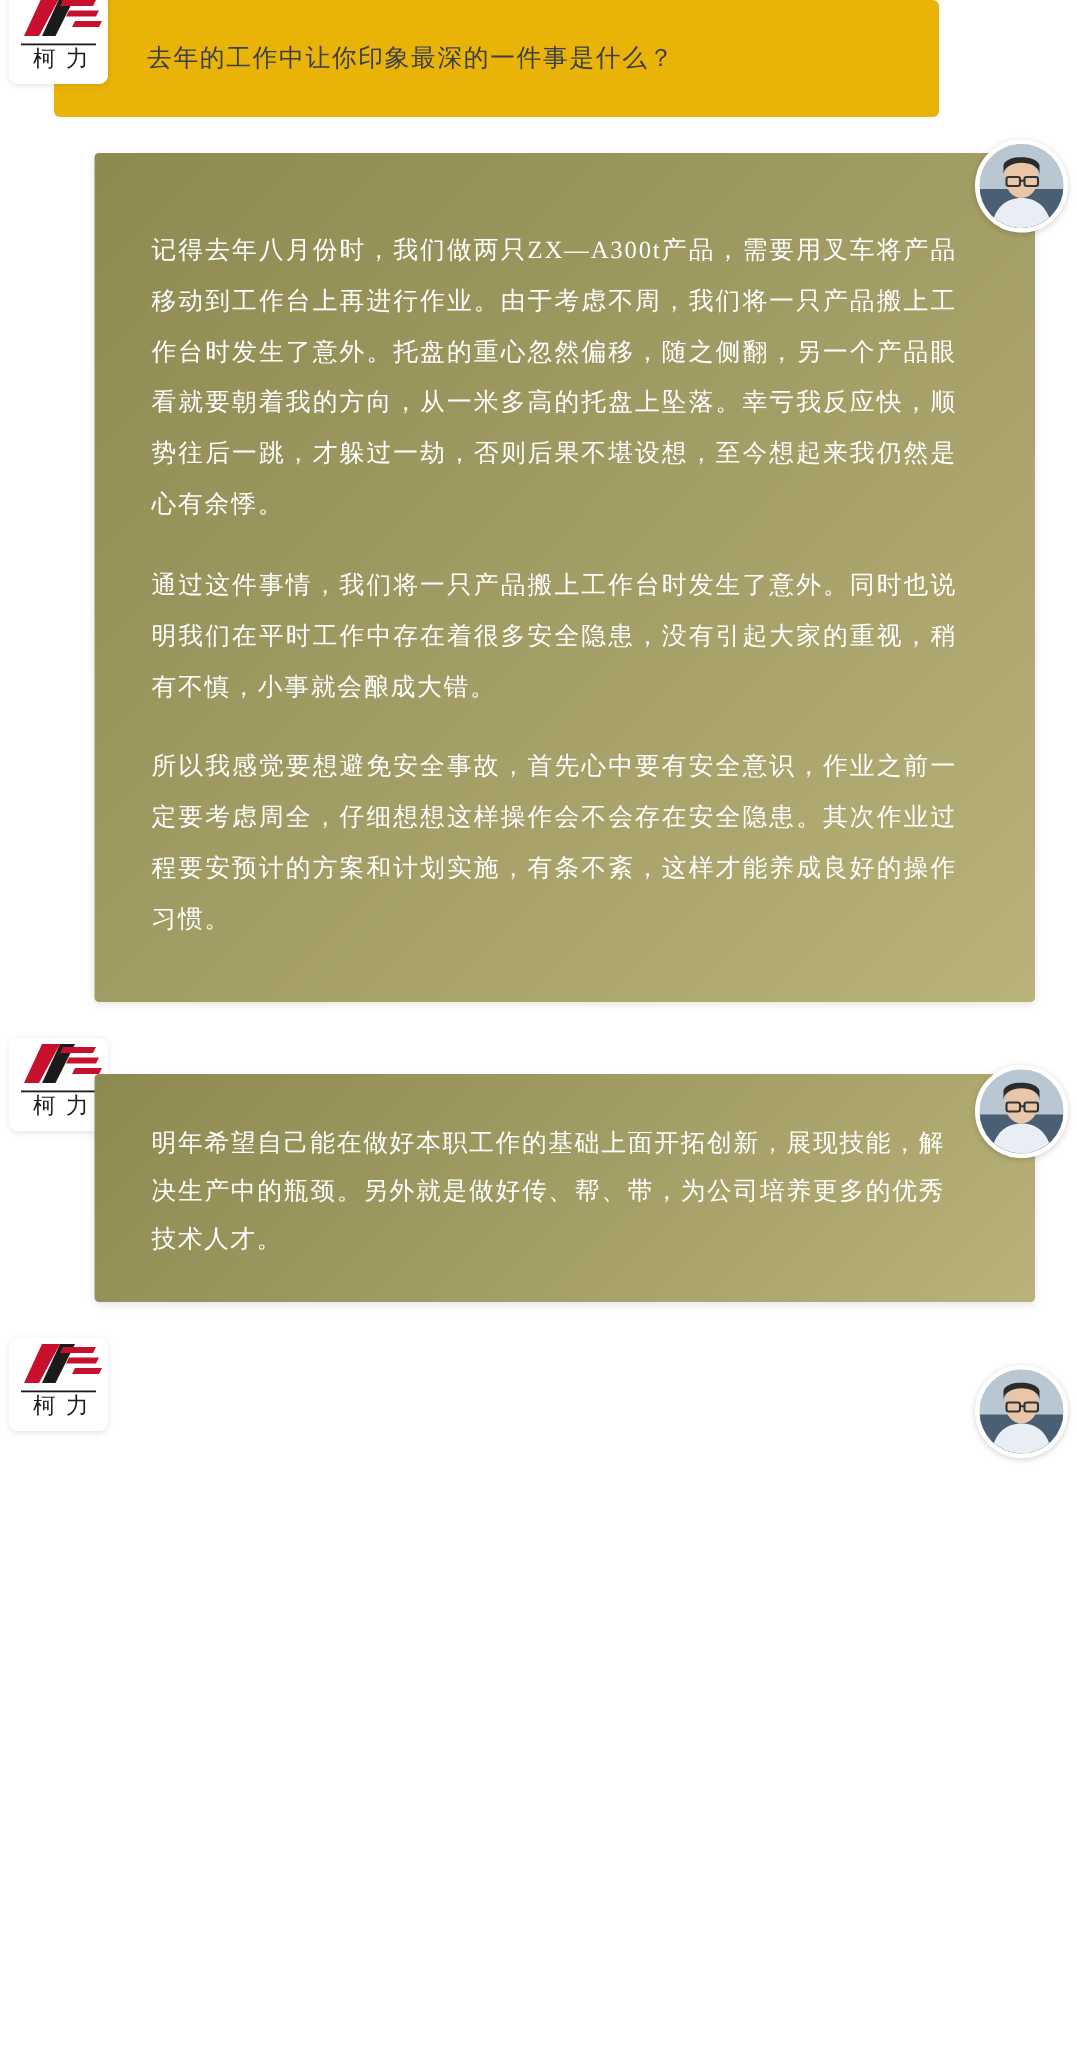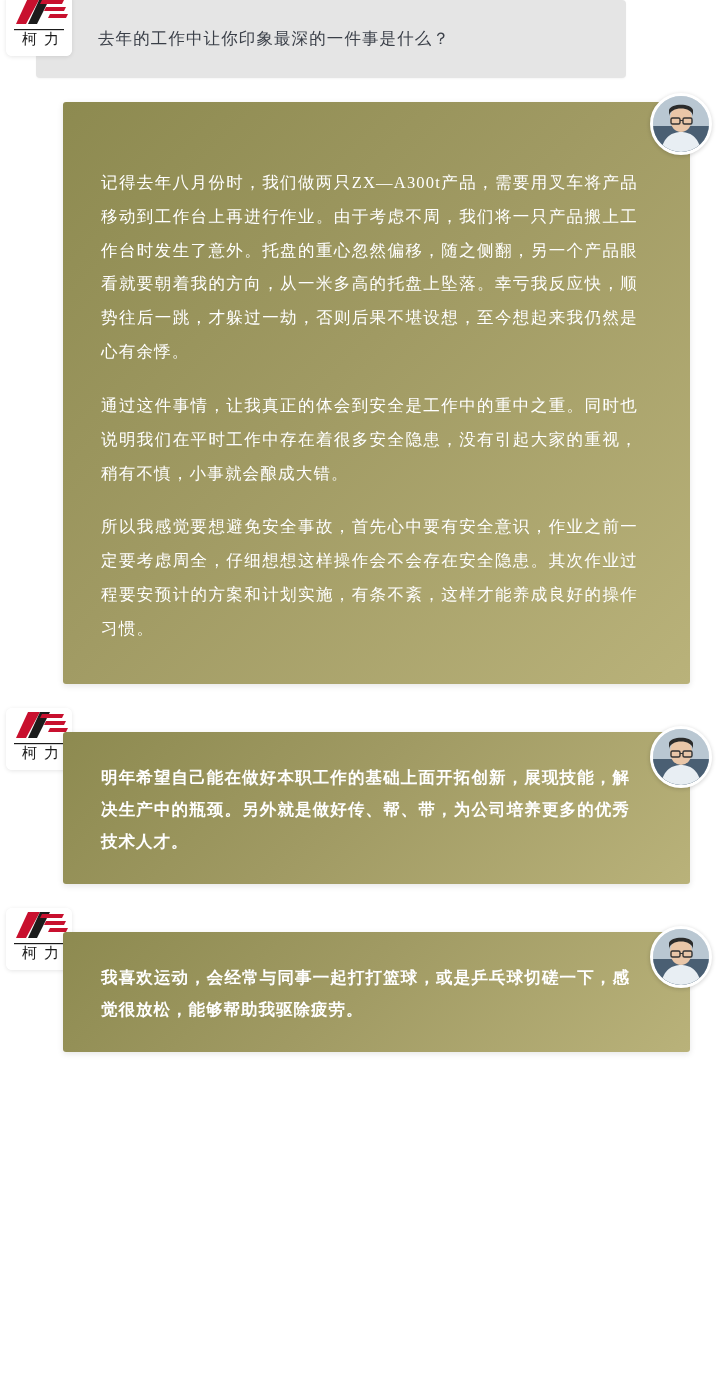--- a/index.html
+++ b/index.html
@@ -24,21 +24,21 @@
   }
 
   
   .q-block {
     position: relative;
     margin: 0 0 0 0;
   }
   .q-bubble {
     margin-left: 36px;
     margin-right: 92px;
-    background: #e5e5e5;
+    background: #eab308;
     border-radius: 4px;
     padding: 22px 26px 22px 62px;
     min-height: 78px;
     display: flex;
     align-items: center;
     box-shadow: 0 1px 2px rgba(0,0,0,0.04);
     text-align: right;
   }
   .q-text {
     font-size: 16.5px;
@@ -64,40 +64,39 @@
   
   .a-block {
     position: relative;
     margin: 0;
   }
   .a-bubble {
     margin-left: 63px;
     margin-right: 28px;
     background: linear-gradient(135deg, #8d8a50 0%, #a09a63 45%, #b9b27a 100%);
     border-radius: 3px;
-    padding: 64px 52px 38px 38px;
+    padding: 48px 52px 38px 38px;
     box-shadow: 0 2px 6px rgba(0,0,0,0.10);
   }
   .a-bubble.compact {
     padding: 30px 60px 26px 38px;
   }
   .a-text {
     font-size: 16.5px;
     color: #ffffff;
     letter-spacing: 1.2px;
     line-height: 2.05;
     text-align: justify;
     margin: 0 0 20px 0;
   }
   .a-text:last-child { margin-bottom: 0; }
   .a-bubble.compact .a-text {
     line-height: 1.95;
     letter-spacing: 1.0px;
     margin-bottom: 0;
-    font-weight: bold;
   }
 
   
   .avatar {
     position: absolute;
     right: 6px;
     width: 62px;
     height: 62px;
     border-radius: 50%;
     overflow: hidden;
@@ -135,21 +134,21 @@
         <rect x="8" y="35" width="50" height="1.2" fill="#1b1b1b"></rect>
       </svg>
     </div>
   </div>
 
   <div class="sp-24"></div>
 
   <div class="a-block">
     <div class="a-bubble">
       <p class="a-text">记得去年八月份时，我们做两只ZX—A300t产品，需要用叉车将产品移动到工作台上再进行作业。由于考虑不周，我们将一只产品搬上工作台时发生了意外。托盘的重心忽然偏移，随之侧翻，另一个产品眼看就要朝着我的方向，从一米多高的托盘上坠落。幸亏我反应快，顺势往后一跳，才躲过一劫，否则后果不堪设想，至今想起来我仍然是心有余悸。</p>
-      <p class="a-text">通过这件事情，让我真正的体会到安全是工作中的重中之重。同时也说明我们在平时工作中存在着很多安全隐患，没有引起大家的重视，稍有不慎，小事就会酿成大错。</p>
+      <p class="a-text">通过这件事情，我们将一只产品搬上工作台时发生了意外。同时也说明我们在平时工作中存在着很多安全隐患，没有引起大家的重视，稍有不慎，小事就会酿成大错。</p>
       <p class="a-text">所以我感觉要想避免安全事故，首先心中要有安全意识，作业之前一定要考虑周全，仔细想想这样操作会不会存在安全隐患。其次作业过程要安预计的方案和计划实施，有条不紊，这样才能养成良好的操作习惯。</p>
     </div>
     <div class="avatar" style="top:-9px;">
       <svg width="56" height="56" viewBox="0 0 56 56" xmlns="http://www.w3.org/2000/svg">
         <rect width="56" height="56" fill="#b9c7d2"></rect>
         <rect y="30" width="56" height="26" fill="#4a5f73"></rect>
         <path d="M8 56 C10 40 20 36 28 36 C36 36 46 40 48 56 Z" fill="#e8eef3"></path>
         <ellipse cx="28" cy="23" rx="11" ry="13" fill="#e9c6a8"></ellipse>
         <path d="M16 20 C17 10 39 10 40 20 L40 14 C38 7 18 7 16 14 Z" fill="#2b2b2b"></path>
         <rect x="18" y="22" width="9" height="6" rx="1.5" fill="none" stroke="#333" stroke-width="1.4"></rect>
@@ -215,23 +214,20 @@
         <text x="16" y="50" font-family="'Liberation Serif',serif" font-size="15" fill="#1b1b1b">柯</text>
         <text x="38" y="50" font-family="'Liberation Serif',serif" font-size="15" fill="#1b1b1b">力</text>
         <rect x="8" y="35" width="50" height="1.2" fill="#1b1b1b"></rect>
       </svg>
     </div>
   </div>
 
   <div class="sp-18"></div>
 
   <div class="a-block">
-    <div class="a-bubble compact">
-      <p class="a-text">我喜欢运动，会经常与同事一起打打篮球，或是乒乓球切磋一下，感觉很放松，能够帮助我驱除疲劳。</p>
-    </div>
     <div class="avatar" style="top:-6px;">
       <svg width="56" height="56" viewBox="0 0 56 56" xmlns="http://www.w3.org/2000/svg">
         <rect width="56" height="56" fill="#b9c7d2"></rect>
         <rect y="30" width="56" height="26" fill="#4a5f73"></rect>
         <path d="M8 56 C10 40 20 36 28 36 C36 36 46 40 48 56 Z" fill="#e8eef3"></path>
         <ellipse cx="28" cy="23" rx="11" ry="13" fill="#e9c6a8"></ellipse>
         <path d="M16 20 C17 10 39 10 40 20 L40 14 C38 7 18 7 16 14 Z" fill="#2b2b2b"></path>
         <rect x="18" y="22" width="9" height="6" rx="1.5" fill="none" stroke="#333" stroke-width="1.4"></rect>
         <rect x="30" y="22" width="9" height="6" rx="1.5" fill="none" stroke="#333" stroke-width="1.4"></rect>
         <line x1="27" y1="24.5" x2="30" y2="24.5" stroke="#333" stroke-width="1.2"></line>

